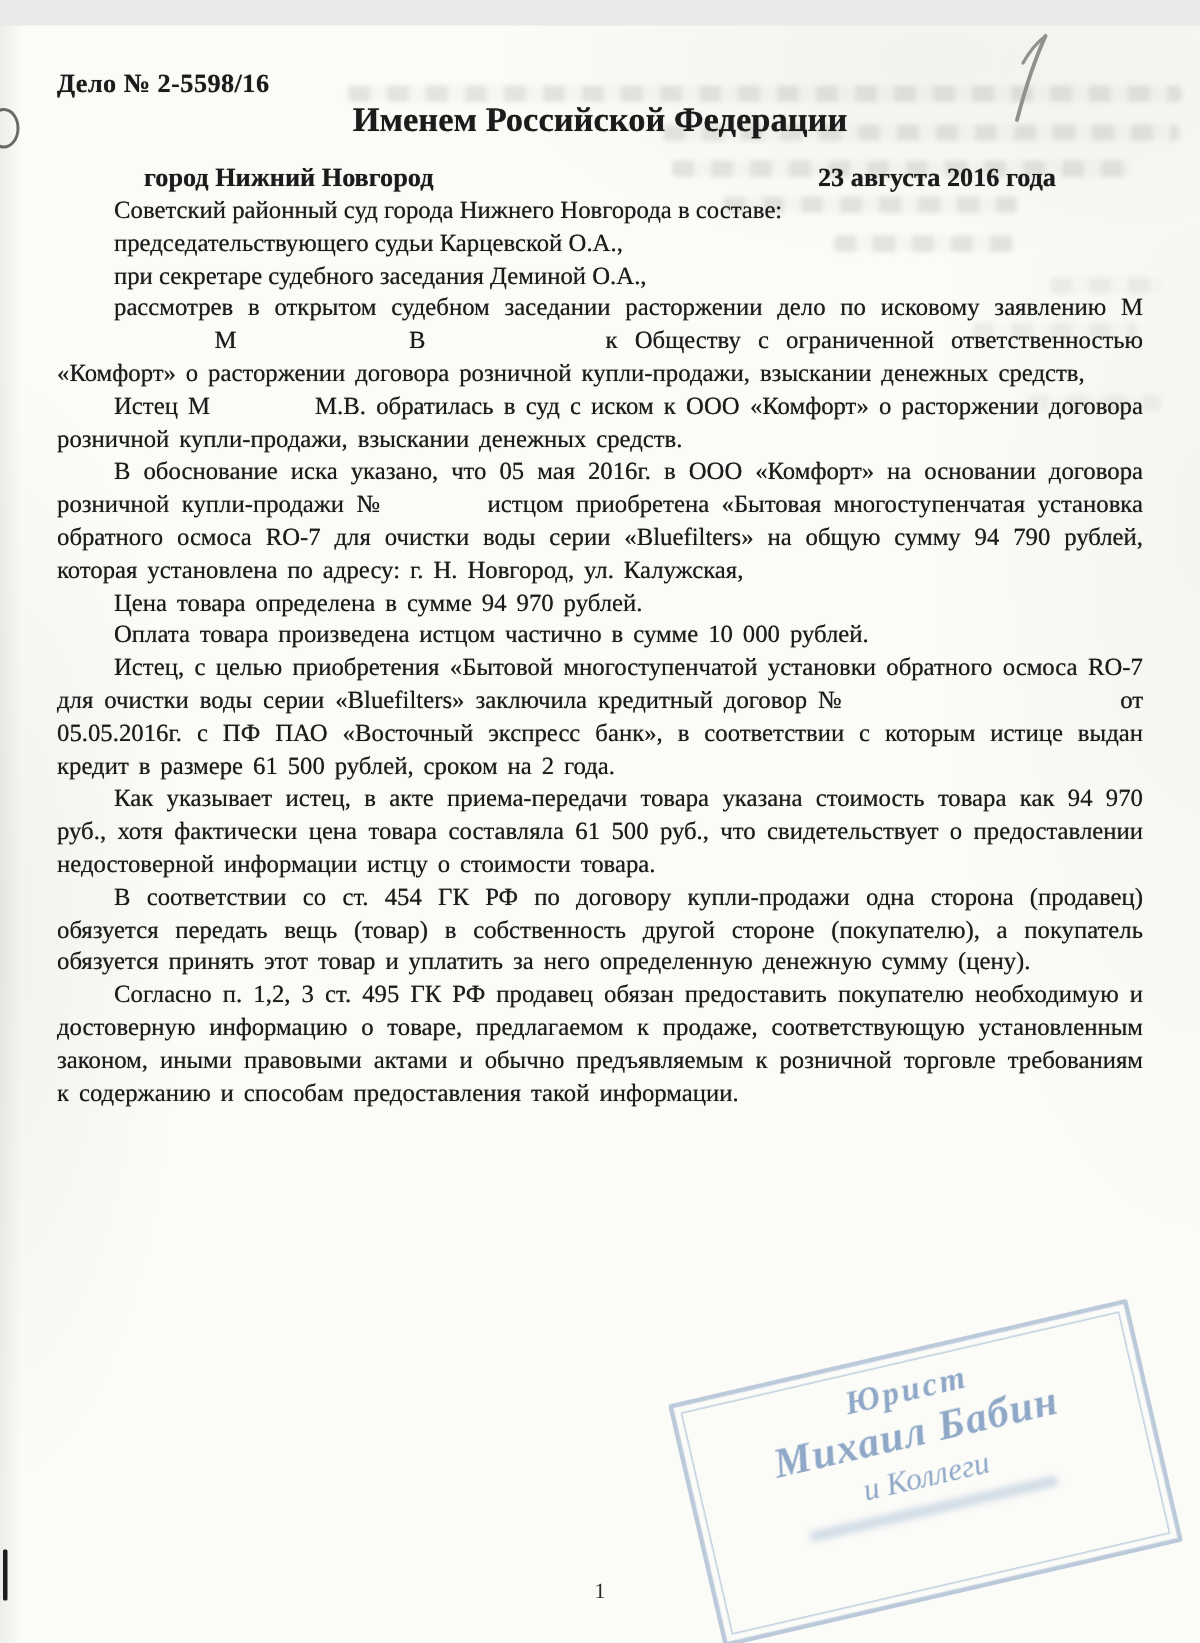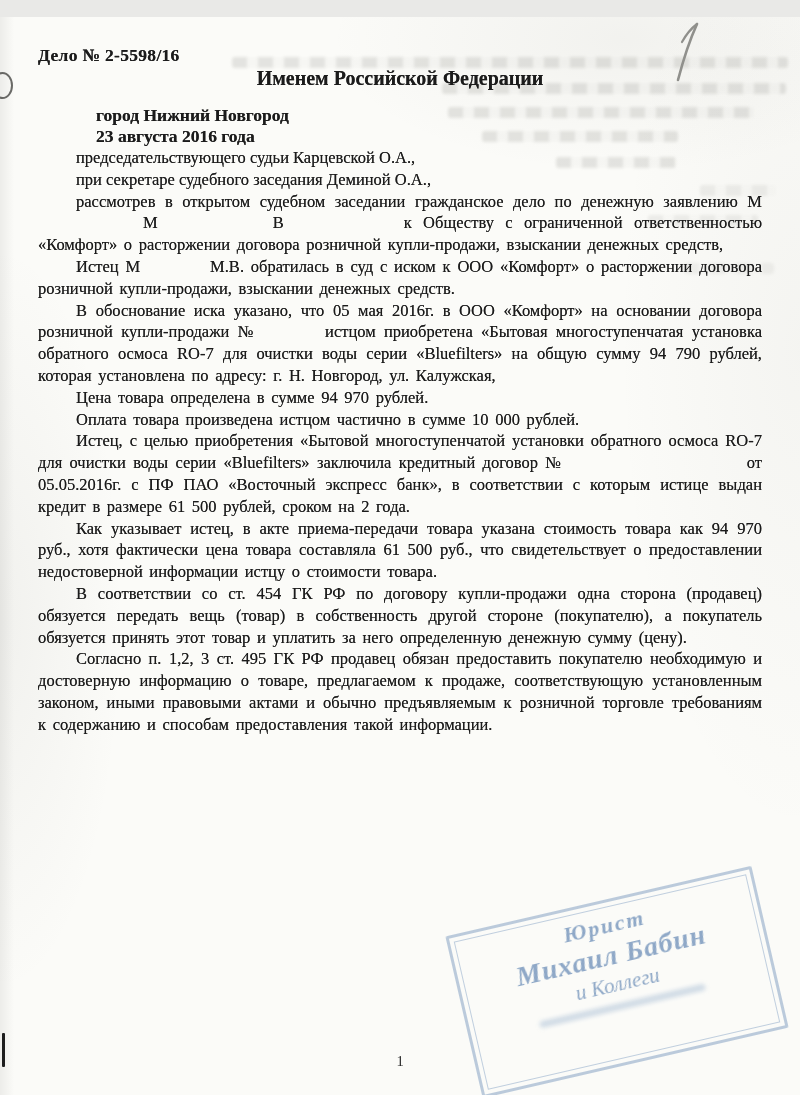--- a/index.html
+++ b/index.html
@@ -10,22 +10,22 @@
       radial-gradient(ellipse 260px 700px at 100% 30%, rgba(120,120,112,0.05), transparent 70%),
       radial-gradient(ellipse 170px 520px at 0% 55%, rgba(110,110,104,0.07), transparent 72%),
       linear-gradient(90deg, rgba(0,0,0,0.06), rgba(0,0,0,0) 14px),
       #fbfbf8;
     font-family:"Liberation Serif","DejaVu Serif",serif;
     color:#1b1b1b;
   }
   .doc{position:absolute;left:38px;right:38px;top:28px;text-shadow:0 0 0.5px rgba(25,25,25,0.75);}
   .case-number{font-weight:bold;font-size:17.5px;letter-spacing:0.3px;}
   .title{text-align:center;font-weight:bold;font-size:19px;margin-top:3px;letter-spacing:1px;}
-  .subtitle{text-align:center;font-weight:bold;font-size:20px;margin-top:1px;}
-  .city-date{display:flex;justify-content:space-between;font-weight:bold;font-size:17.5px;margin-top:15px;padding-left:58px;padding-right:58px;flex-direction:column;}
+  .subtitle{text-align:center;font-weight:bold;font-size:23px;margin-top:1px;}
+  .city-date{display:flex;justify-content:space-between;font-weight:bold;font-size:17.5px;margin-top:15px;padding-left:58px;padding-right:58px;}
   .intro-start{margin-top:17px;}
   .line{margin:0;font-size:16.5px;line-height:21.8px;text-indent:38px;}
   .para{margin:0;font-size:16.5px;line-height:21.8px;text-indent:38px;text-align:justify;word-spacing:2.5px;}
   .established{text-align:center;font-size:18.5px;font-weight:bold;margin:16px 0 14px 0;letter-spacing:1.5px;}
   .gap{display:inline-block;height:1px;}
   .g70{width:70px;} .g105{width:105px;} .g115{width:115px;} .g120{width:120px;} .g185{width:185px;}
 
   
   .sm{position:absolute;height:11px;border-radius:3px;filter:blur(1.7px);opacity:0.5;
       background:repeating-linear-gradient(90deg, rgba(128,128,122,0.38) 0 15px, rgba(128,128,122,0.08) 15px 26px);}
@@ -80,24 +80,25 @@
 
   <div class="doc">
     <div class="case-number">Дело № 2-5598/16</div>
     <div class="subtitle">Именем Российской Федерации</div>
 
     <div class="city-date">
       <span>город Нижний Новгород</span>
       <span>23 августа  2016 года</span>
     </div>
 
+    <p class="line intro-start">Советский районный суд города Нижнего Новгорода в составе:</p>
     <p class="line">председательствующего судьи  Карцевской О.А.,</p>
     <p class="line">при секретаре судебного заседания Деминой  О.А.,</p>
 
-    <p class="para"><span>рассмотрев в открытом судебном заседании гражданское дело по денежную заявлению М</span><span class="gap g105"></span><span>М</span><span class="gap g115"></span><span>В</span><span class="gap g120"></span><span>к Обществу с ограниченной ответственностью «Комфорт» о расторжении договора розничной купли-продажи, взыскании денежных средств,</span></p>
+    <p class="para"><span>рассмотрев в открытом судебном заседании расторжении дело по исковому заявлению М</span><span class="gap g105"></span><span>М</span><span class="gap g115"></span><span>В</span><span class="gap g120"></span><span>к Обществу с ограниченной ответственностью «Комфорт» о расторжении договора розничной купли-продажи, взыскании денежных средств,</span></p>
 
 
     <p class="para"><span>Истец М</span><span class="gap g70"></span><span>М.В. обратилась в суд с иском к ООО «Комфорт» о расторжении договора розничной купли-продажи, взыскании денежных средств.</span></p>
 
     <p class="para"><span>В обоснование иска указано, что 05 мая 2016г. в ООО «Комфорт» на основании договора розничной купли-продажи №</span><span class="gap g70"></span><span>истцом приобретена «Бытовая многоступенчатая установка обратного осмоса RO-7 для очистки воды  серии «Bluefilters» на общую сумму 94 790  рублей, которая установлена по адресу: г. Н. Новгород, ул. Калужская,</span></p>
 
     <p class="para">Цена товара определена в сумме 94 970 рублей.</p>
     <p class="para">Оплата товара произведена истцом частично в сумме 10 000 рублей.</p>
 
     <p class="para"><span>Истец, с целью приобретения «Бытовой многоступенчатой  установки обратного  осмоса  RO-7  для  очистки  воды  серии «Bluefilters» заключила кредитный  договор    №</span><span class="gap g185"></span><span>от 05.05.2016г.  с  ПФ  ПАО «Восточный экспресс банк», в соответствии с которым истице выдан кредит в размере 61 500 рублей, сроком на 2 года.</span></p>

